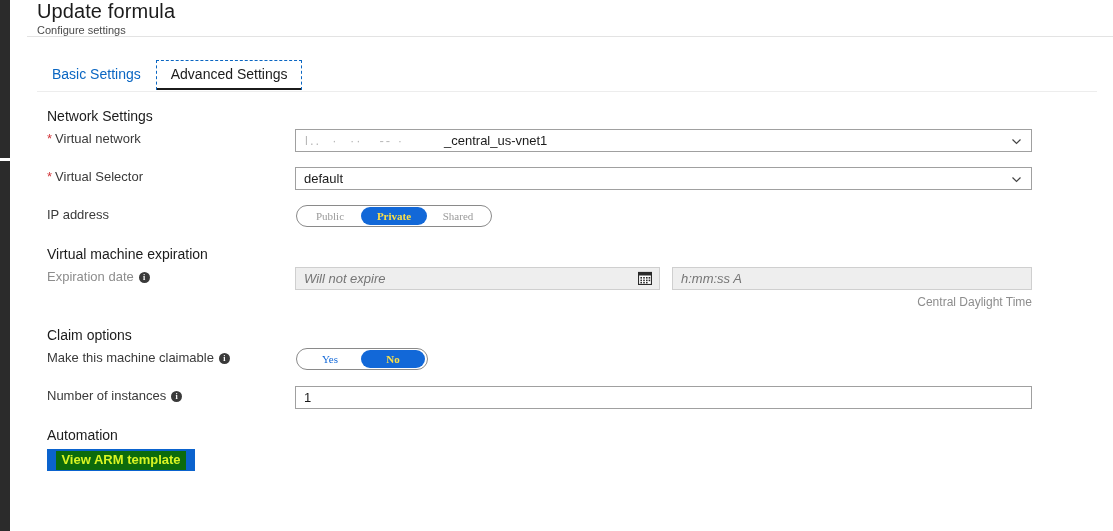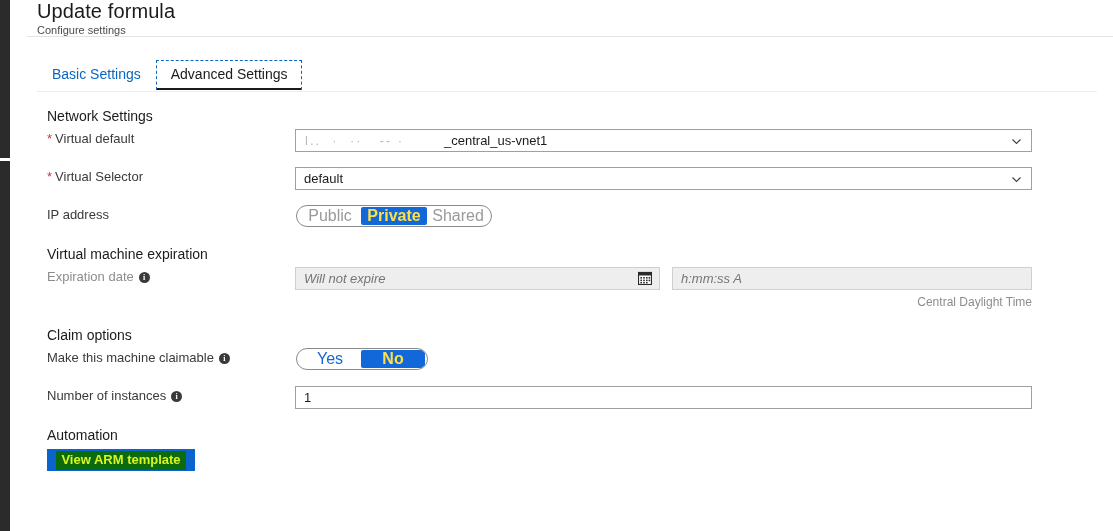--- a/index.html
+++ b/index.html
@@ -193,26 +193,27 @@
     border: 1px solid #8a8a8a;
     border-radius: 11px;
     display: flex;
     align-items: center;
     padding: 0 2px;
     background: #ffffff;
     overflow: hidden;
   }
   .pill {
     height: 18px;
-    border-radius: 2px;
-    font-size: 16px;
+    border-radius: 9px;
+    font-size: 11px;
     line-height: 18px;
     text-align: center;
     cursor: pointer;
     white-space: nowrap;
+    font-family: Liberation Serif, serif;
   }
   .pill.off { color: #9a9a9a; }
   .pill.off.blue { color: #1268d8; }
   .pill.on {
     background: #1268d8;
     color: #fde047;
     font-weight: bold;
   }
 
   .tz-note {
@@ -262,21 +263,21 @@
 
   <div class="tabs">
     <div class="tab inactive">Basic Settings</div>
     <div class="tab active">Advanced Settings</div>
   </div>
   <div class="tabs-rule"></div>
 
   <div class="section-title" style="top:108px">Network Settings</div>
 
   <div class="field-label" style="top:131px">
-    <span class="req">*</span><span>Virtual default</span>
+    <span class="req">*</span><span>Virtual network</span>
   </div>
   <div class="inp" style="left:285px; top:129px; width:737px;">
     <span class="vnet-ghost" style="left:9px; top:0px; width:140px;">l.. &nbsp;· &nbsp;·· &nbsp;&nbsp;-- ·</span>
     <span style="position:absolute; left:148px; top:0; line-height:21px;">_central_us-vnet1</span>
   </div>
   <div class="vnet-redact" style="left:286px; top:130px; width:5px; height:21px;"></div>
   <div class="chev" style="left:1000px; top:135px;">
     <svg viewBox="0 0 13 13" width="13" height="13">
       <polyline points="2.5,4.5 6.5,8.5 10.5,4.5" fill="none" stroke="#444" stroke-width="1.2"></polyline>
     </svg>

